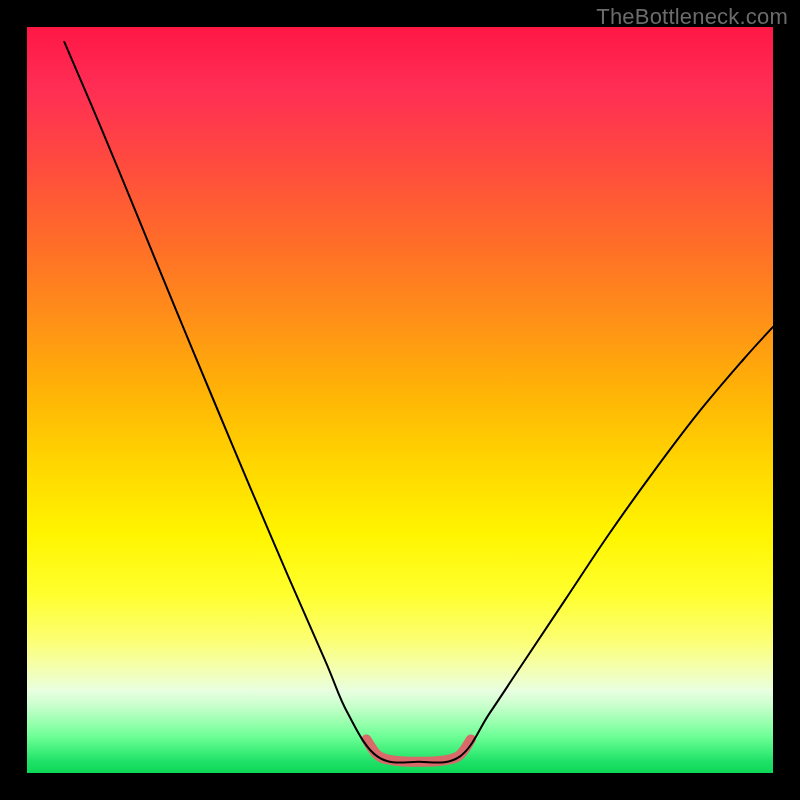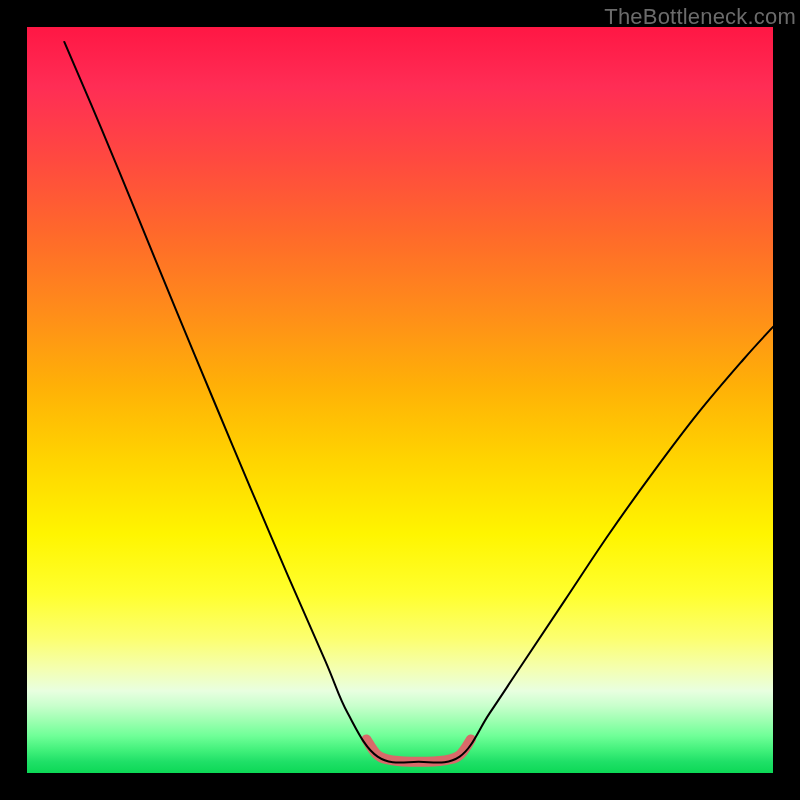--- a/index.html
+++ b/index.html
@@ -50,21 +50,21 @@
       #0cd856 100%
     );
   }
   .lines {
     position: absolute;
     inset: 0;
   }
   .watermark {
     position: absolute;
     top: 4px;
-    right: 4px;
+    right: 12px;
     color: #6b6b6b;
     font-size: 22px;
     letter-spacing: 0.2px;
     user-select: none;
   }
 </style>
 </head>
 <body>
 
 <div class="outer">

